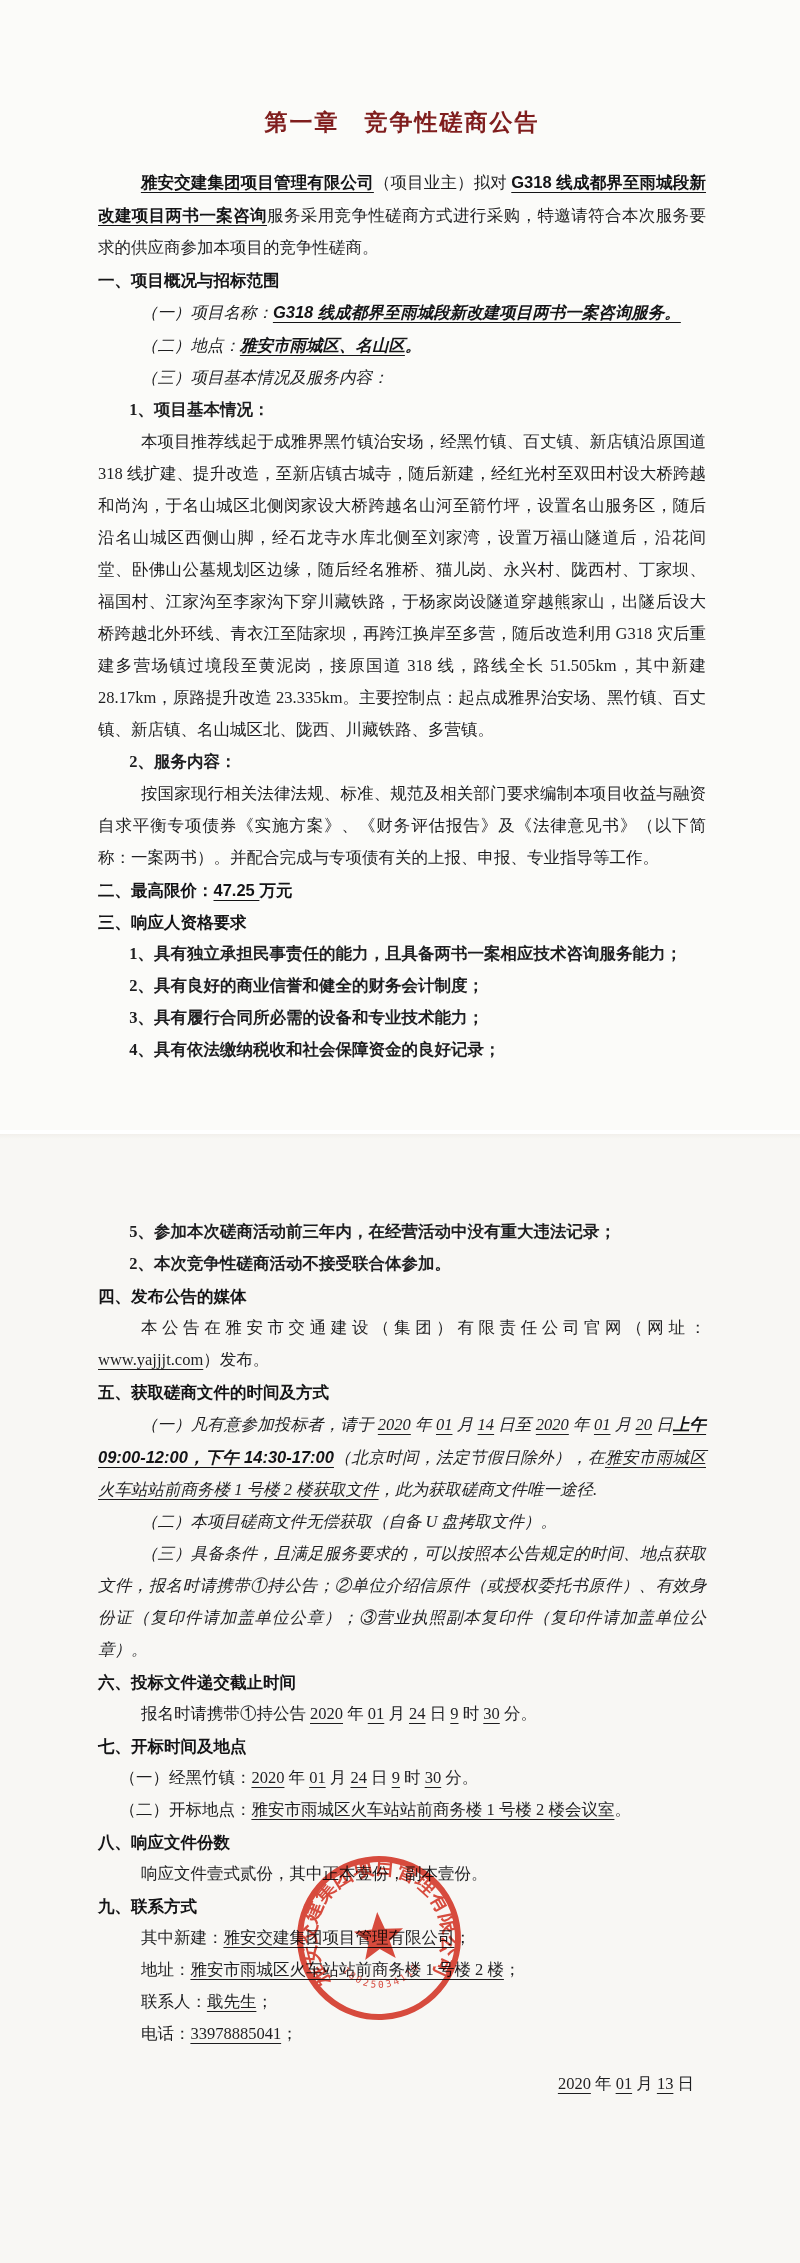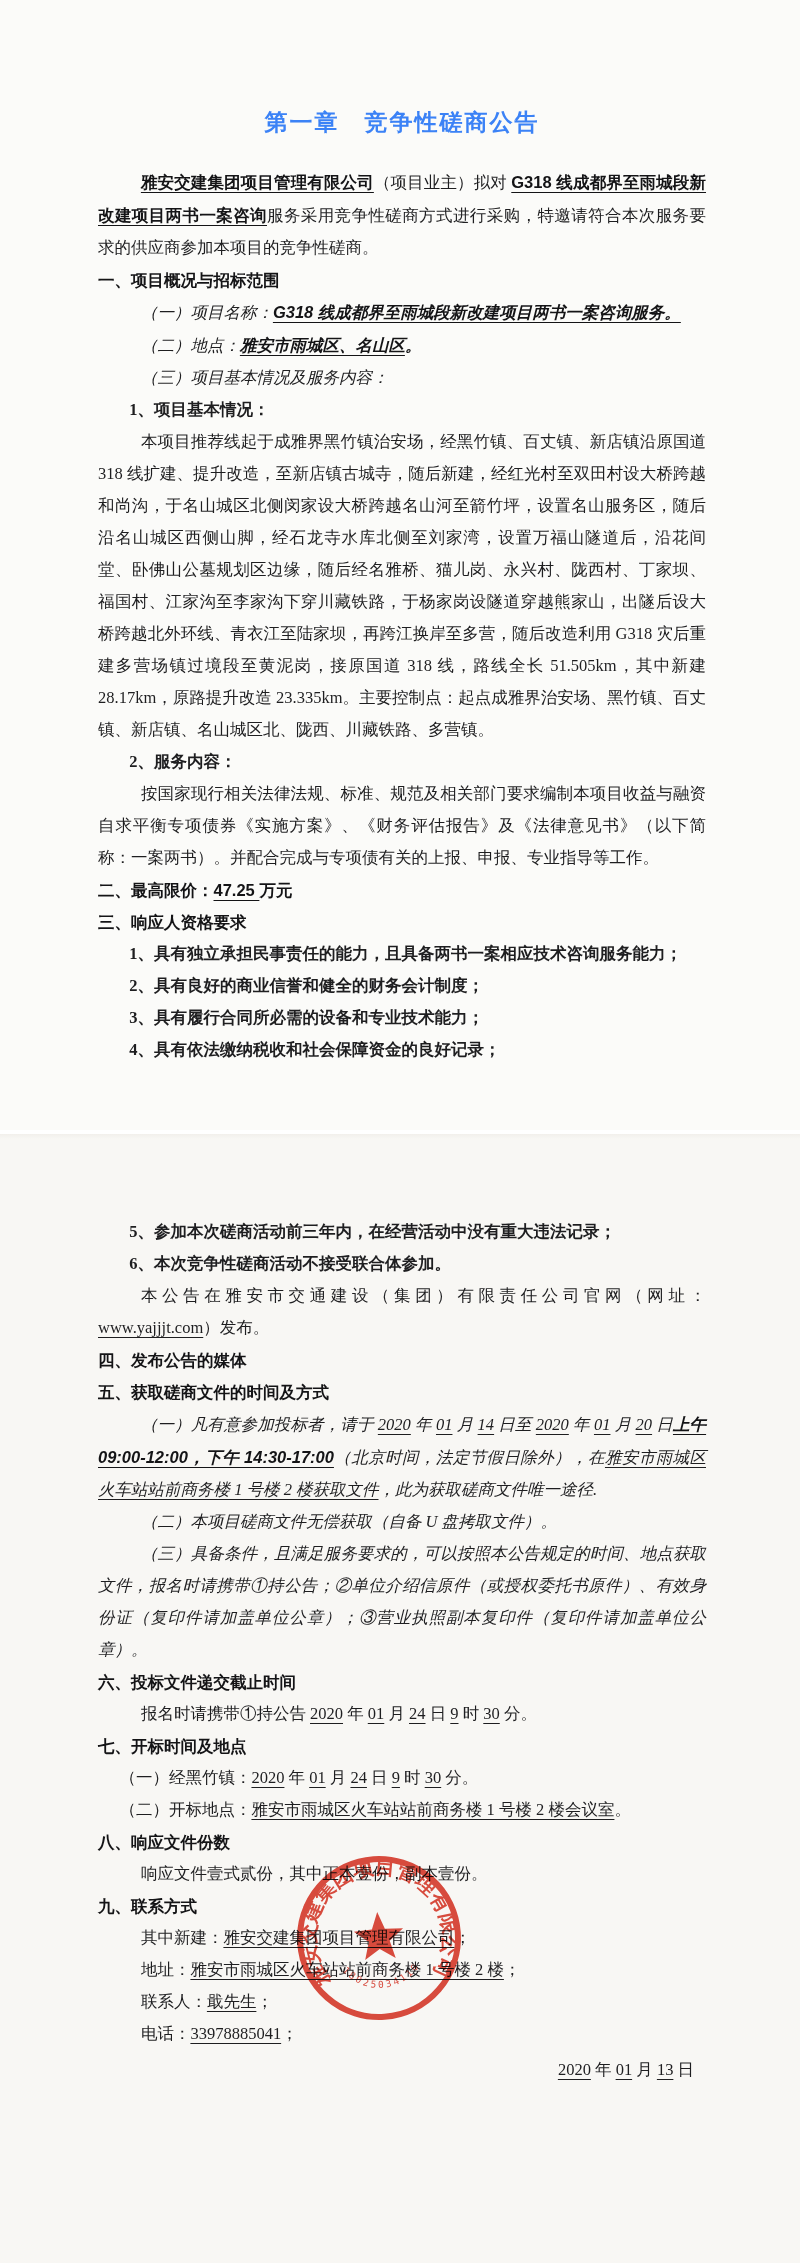--- a/index.html
+++ b/index.html
@@ -10,30 +10,30 @@
       #ffffff 1130px,#ffffff 1134px,
       #f2f0ec 1134px,#f8f7f4 1139px,
       #f8f7f4 100%);
     font-family:"Liberation Serif","DejaVu Serif",serif;
     color:#1e1e20;
   }
   .doc{padding:104px 94px 0 98px;font-size:16.5px;line-height:32px;text-align:justify;}
   .title{
     text-align:center;font-size:23px;font-weight:700;line-height:36px;
     font-family:"Liberation Sans","DejaVu Sans",sans-serif;
-    letter-spacing:2px;margin:0 0 26px 0;color:#3b82f6;
+    letter-spacing:2px;margin:0 0 26px 0;color:#7f1d1d;
   }
   .blk{margin:0;}
   .para{text-indent:2.6em;}
   .sub{text-indent:2.6em;font-style:italic;}
   .contact{text-indent:2.6em;}
   .sub0{text-indent:1.3em;}
   .num{text-indent:1.9em;font-weight:bold;}
   .h{font-weight:700;font-family:"Liberation Sans","DejaVu Sans",sans-serif;color:#141416;}
-  .date{text-align:right;padding-right:12px;margin-top:4px;}
+  .date{text-align:right;padding-right:12px;margin-top:18px;}
   .pagebreak{height:150px;}
   .b{font-weight:700;font-family:"Liberation Sans","DejaVu Sans",sans-serif;color:#141416;}
   .u{text-decoration:underline;text-underline-offset:4px;text-decoration-thickness:1px;}
   .seal{
     position:absolute;left:288px;top:1847px;width:182px;height:182px;
     mix-blend-mode:multiply;opacity:.88;pointer-events:none;
     transform:rotate(-4deg);
   }
 </style>
 </head>
@@ -52,23 +52,23 @@
       <div class="blk num"><span class="">2、服务内容：</span></div>
       <div class="blk para"><span class="">按国家现行相关法律法规、标准、规范及相关部门要求编制本项目收益与融资自求平衡专项债券《实施方案》、《财务评估报告》及《法律意见书》（以下简称：一案两书）。并配合完成与专项债有关的上报、申报、专业指导等工作。</span></div>
       <div class="blk h"><span class="b ">二、最高限价：</span><span class="b u">47.25 </span><span class="b ">万元</span></div>
       <div class="blk h"><span class="b ">三、响应人资格要求</span></div>
       <div class="blk num"><span class="">1、具有独立承担民事责任的能力，且具备两书一案相应技术咨询服务能力；</span></div>
       <div class="blk num"><span class="">2、具有良好的商业信誉和健全的财务会计制度；</span></div>
       <div class="blk num"><span class="">3、具有履行合同所必需的设备和专业技术能力；</span></div>
       <div class="blk num"><span class="">4、具有依法缴纳税收和社会保障资金的良好记录；</span></div>
       <div class="blk pagebreak"></div>
       <div class="blk num"><span class="">5、参加本次磋商活动前三年内，在经营活动中没有重大违法记录；</span></div>
-      <div class="blk num"><span class="">6、本次竞争性磋商活动不接受联合体参加。</span></div>
+      <div class="blk num"><span class="">2、本次竞争性磋商活动不接受联合体参加。</span></div>
+      <div class="blk h"><span class="b ">四、发布公告的媒体</span></div>
       <div class="blk para"><span class="">本公告在雅安市交通建设（集团）有限责任公司官网（网址：</span><span class="u">www.yajjjt.com</span><span class="">）发布。</span></div>
-      <div class="blk h"><span class="b ">四、发布公告的媒体</span></div>
       <div class="blk h"><span class="b ">五、获取磋商文件的时间及方式</span></div>
       <div class="blk sub"><span class="">（一）凡有意参加投标者，请于 </span><span class="u">2020</span><span class=""> 年 </span><span class="u">01</span><span class=""> 月 </span><span class="u">14</span><span class=""> 日至 </span><span class="u">2020</span><span class=""> 年 </span><span class="u">01</span><span class=""> 月 </span><span class="u">20</span><span class=""> 日</span><span class="b u">上午 09:00-12:00，下午 14:30-17:00</span><span class="">（北京时间，法定节假日除外），在</span><span class="u">雅安市雨城区火车站站前商务楼 1 号楼 2 楼获取文件</span><span class="">，此为获取磋商文件唯一途径.</span></div>
       <div class="blk sub"><span class="">（二）本项目磋商文件无偿获取（自备 U 盘拷取文件）。</span></div>
       <div class="blk sub"><span class="">（三）具备条件，且满足服务要求的，可以按照本公告规定的时间、地点获取文件，报名时请携带①持公告；②单位介绍信原件（或授权委托书原件）、有效身份证（复印件请加盖单位公章）；③营业执照副本复印件（复印件请加盖单位公章）。</span></div>
       <div class="blk h"><span class="b ">六、投标文件递交截止时间</span></div>
       <div class="blk para"><span class="">报名时请携带①持公告 </span><span class="u">2020</span><span class=""> 年 </span><span class="u">01</span><span class=""> 月 </span><span class="u">24</span><span class=""> 日 </span><span class="u">9</span><span class=""> 时 </span><span class="u">30</span><span class=""> 分。</span></div>
       <div class="blk h"><span class="b ">七、开标时间及地点</span></div>
       <div class="blk sub0"><span class="">（一）经黑竹镇：</span><span class="u">2020</span><span class=""> 年 </span><span class="u">01</span><span class=""> 月 </span><span class="u">24</span><span class=""> 日 </span><span class="u">9</span><span class=""> 时 </span><span class="u">30</span><span class=""> 分。</span></div>
       <div class="blk sub0"><span class="">（二）开标地点：</span><span class="u">雅安市雨城区火车站站前商务楼 1 号楼 2 楼会议室</span><span class="">。</span></div>
       <div class="blk h"><span class="b ">八、响应文件份数</span></div>

